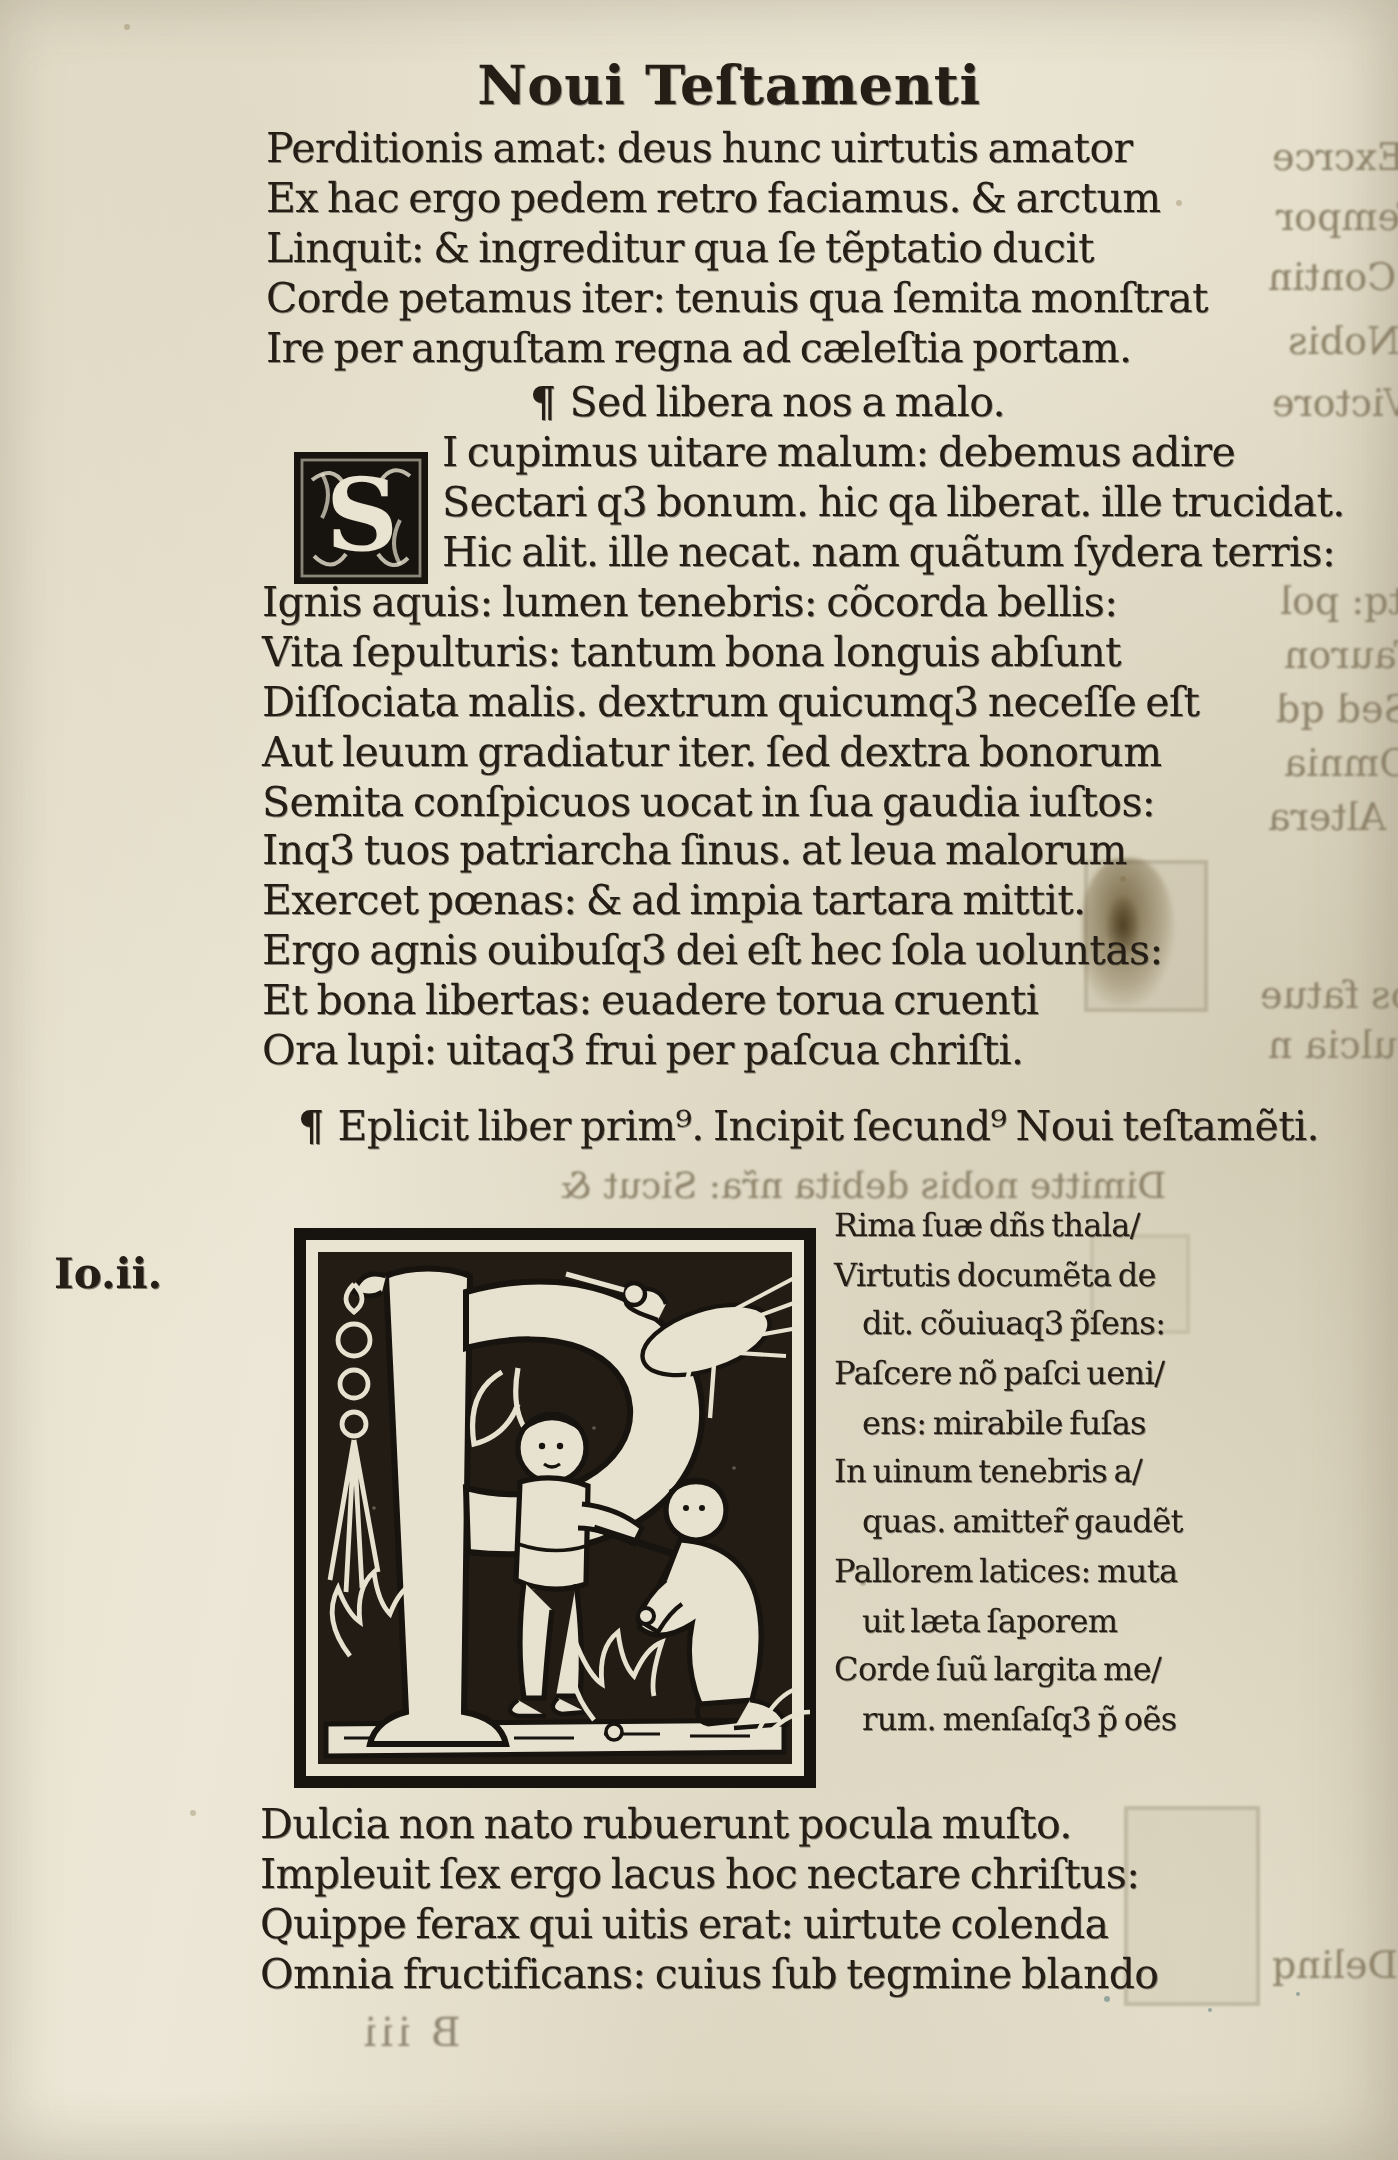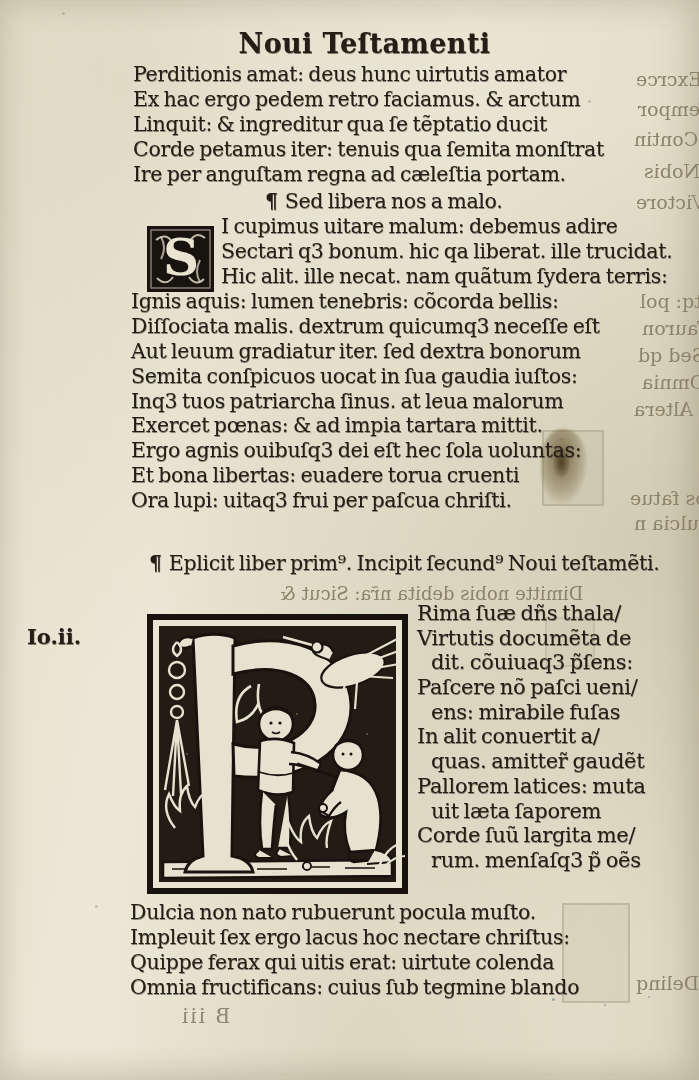--- a/index.html
+++ b/index.html
@@ -12,21 +12,21 @@
       radial-gradient(ellipse at 92% 50%, rgba(150,138,105,.22), transparent 55%),
       radial-gradient(ellipse at 50% 105%, rgba(160,148,115,.18), transparent 50%),
       linear-gradient(100deg,#e6e0cd 0%,#ece7d6 28%,#eae5d3 55%,#e3ddc9 84%,#ddd6c1 100%);
     box-shadow: inset -16px 0 34px rgba(110,100,75,.16), inset 0 -12px 26px rgba(110,100,75,.10), inset 8px 6px 28px rgba(130,120,95,.10);
   }
   .tl{white-space:nowrap; letter-spacing:-0.3px; word-spacing:-1.6px;
       text-shadow:0.4px 0.5px 0.3px rgba(32,26,19,.45);}
   .block{position:absolute;}
   .b1 .tl,.cont .tl,.close .tl{height:24.9px; line-height:24.9px; font-size:20.5px;}
   .spara .tl{height:25px; line-height:25px; font-size:20.5px;}
-  .side .tl{height:24.7px; line-height:24.7px; font-size:21px;}
+  .side .tl{height:24.7px; line-height:24.7px; font-size:16px;}
   .side .indent{padding-left:14px;}
   .title{position:absolute; top:28px; left:30px; width:669px; text-align:center;
          font-size:27px; font-weight:bold; letter-spacing:0.4px;
          text-shadow:0.5px 0.6px 0.4px rgba(25,20,14,.5);}
   .rubric{position:absolute; top:189px; left:222px; font-size:20.5px; line-height:25px;margin-left:43px;}
   .explicit{position:absolute; top:551px; left:149px; font-size:20.5px; line-height:25px;}
   .pilcrow{font-weight:bold; margin-right:7px;}
   .marginnote{position:absolute; top:624px; left:27px; font-size:21px; font-weight:bold;
               text-shadow:0.5px 0.5px 0.3px rgba(25,20,14,.5);text-align:right;}
   .ghost{position:absolute; color:#8d8269; white-space:nowrap; font-size:19px;
@@ -107,20 +107,21 @@
   </div>
 
   <div class="block spara" style="left:221px;top:214px;">
     <div class="tl">I cupimus uitare malum: debemus adire</div>
     <div class="tl">Sectari q3 bonum. hic qa liberat. ille trucidat.</div>
     <div class="tl">Hic alit. ille necat. nam quãtum ſydera terris:</div>
   </div>
 
   <div class="block cont" style="left:131px;top:289px;">
     <div class="tl">Ignis aquis: lumen tenebris: cõcorda bellis:</div>
+    <div class="tl">Vita ſepulturis: tantum bona longuis abſunt</div>
     <div class="tl">Diſſociata malis. dextrum quicumq3 neceſſe eſt</div>
     <div class="tl">Aut leuum gradiatur iter. ſed dextra bonorum</div>
     <div class="tl">Semita conſpicuos uocat in ſua gaudia iuſtos:</div>
     <div class="tl">Inq3 tuos patriarcha ſinus. at leua malorum</div>
     <div class="tl">Exercet pœnas: &amp; ad impia tartara mittit.</div>
     <div class="tl">Ergo agnis ouibuſq3 dei eſt hec ſola uoluntas:</div>
     <div class="tl">Et bona libertas: euadere torua cruenti</div>
     <div class="tl">Ora lupi: uitaq3 frui per paſcua chriſti.</div>
   </div>
 
@@ -208,21 +209,21 @@
       <path d="M232,252 q8,-18 20,-22 M238,252 q10,-10 20,-10" stroke="#e7e1cf" stroke-width="2.2" fill="none"></path>
     </svg>
   </div>
 
   <div class="block side" style="left:417px;top:601px;">
     <div class="tl">Rima ſuæ dñs thala/</div>
     <div class="tl">Virtutis documẽta de</div>
     <div class="tl indent">dit. cõuiuaq3 p̃ſens:</div>
     <div class="tl">Paſcere nõ paſci ueni/</div>
     <div class="tl indent">ens: mirabile fuſas</div>
-    <div class="tl">In alit conuertit a/</div>
+    <div class="tl">In uinum tenebris a/</div>
     <div class="tl indent">quas. amitter̃ gaudẽt</div>
     <div class="tl">Pallorem latices: muta</div>
     <div class="tl indent">uit læta ſaporem</div>
     <div class="tl">Corde ſuũ largita me/</div>
     <div class="tl indent">rum. menſaſq3 p̃ oẽs</div>
   </div>
 
   <div class="block close" style="left:130px;top:900px;">
     <div class="tl">Dulcia non nato rubuerunt pocula muſto.</div>
     <div class="tl">Impleuit ſex ergo lacus hoc nectare chriſtus:</div>

